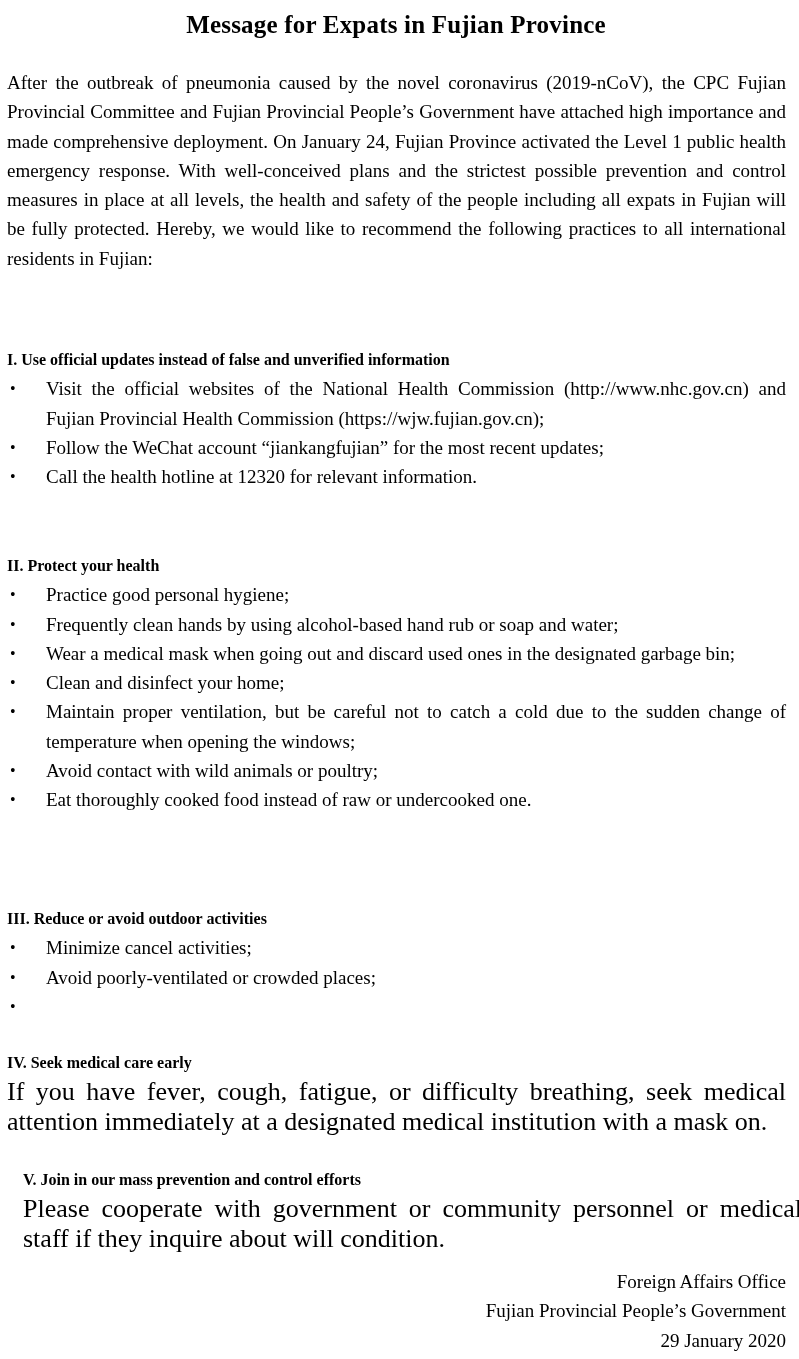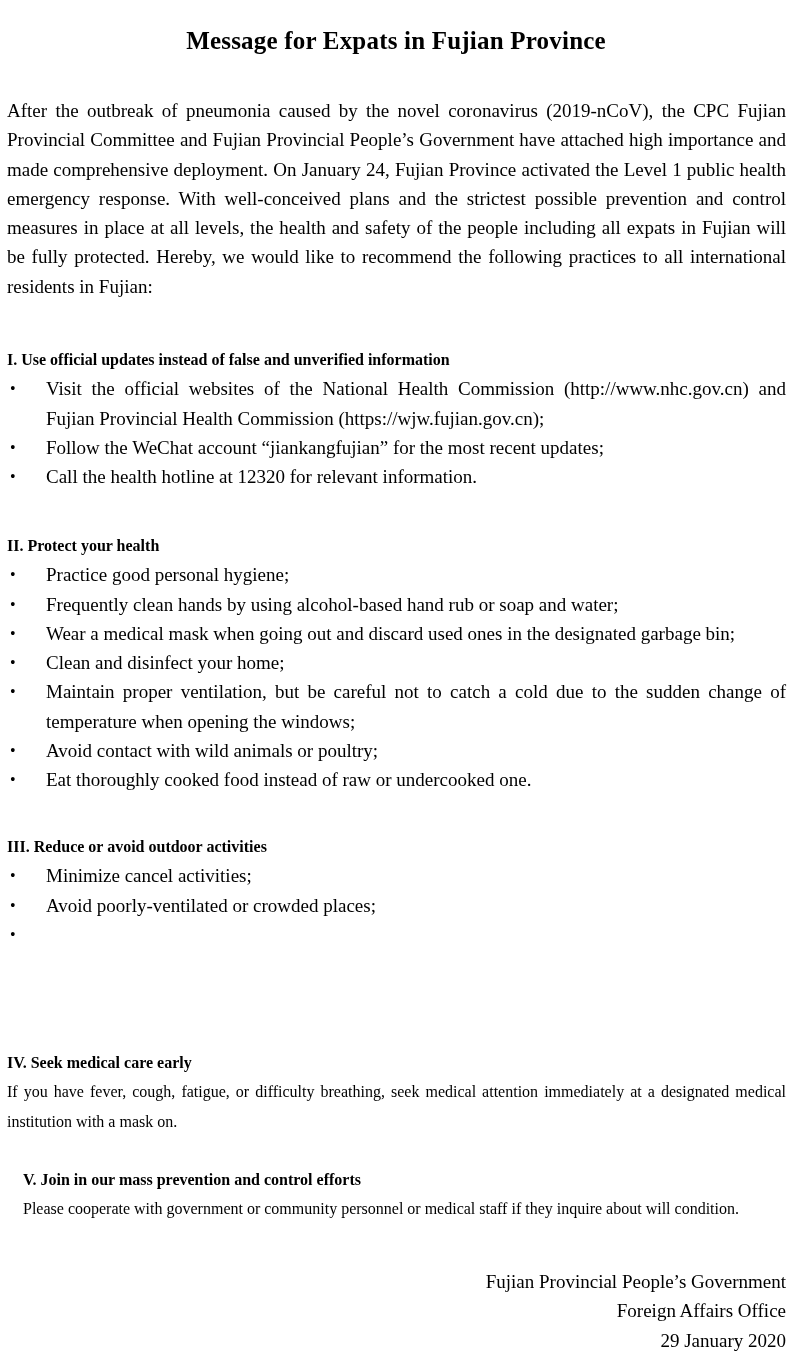--- a/index.html
+++ b/index.html
@@ -24,26 +24,25 @@
     .title {
       position: absolute;
       left: 0;
       top: 8px;
       width: 792px;
       text-align: center;
       font-weight: bold;
       font-size: 25px;
       line-height: 34px;
       letter-spacing: 0.2px;
-      margin-top: 16px;
     }
     .intro {
       position: absolute;
       left: 0;
-      top: 96px;
+      top: 68px;
       width: 779px;
       font-size: 19px;
       line-height: 29.3px;
       text-align: justify;
       text-align-last: left;
       margin: 0;
     }
     .section {
       position: absolute;
       left: 0;
@@ -68,21 +67,21 @@
       text-align: justify;
       text-align-last: left;
     }
     .bullet-item .bullet {
       position: absolute;
       left: 3px;
       top: 0;
       font-size: 16px;
     }
     .para {
-      font-size: 16px;
+      font-size: 26px;
       line-height: 29.3px;
       text-align: justify;
       text-align-last: left;
       margin: 0;
       font-family: Liberation Serif, serif;
     }
     .signature {
       position: absolute;
       right: 13px;
       top: 1267px;
@@ -112,21 +111,21 @@
         <span class="bullet">•</span>
         <span>Follow the WeChat account “jiankangfujian” for the most recent updates;</span>
       </li>
       <li class="bullet-item">
         <span class="bullet">•</span>
         <span>Call the health hotline at 12320 for relevant information.</span>
       </li>
     </ul>
   </div>
 
-  <div class="section" style="top:531px;">
+  <div class="section" style="top:551px;">
     <p class="section-heading">II. Protect your health</p>
     <ul class="bullet-list">
       <li class="bullet-item">
         <span class="bullet">•</span>
         <span>Practice good personal hygiene;</span>
       </li>
       <li class="bullet-item">
         <span class="bullet">•</span>
         <span>Frequently clean hands by using alcohol-based hand rub or soap and water;</span>
       </li>
@@ -146,21 +145,21 @@
         <span class="bullet">•</span>
         <span>Avoid contact with wild animals or poultry;</span>
       </li>
       <li class="bullet-item">
         <span class="bullet">•</span>
         <span>Eat thoroughly cooked food instead of raw or undercooked one.</span>
       </li>
     </ul>
   </div>
 
-  <div class="section" style="top:832px;">
+  <div class="section" style="top:904px;">
     <p class="section-heading">III. Reduce or avoid outdoor activities</p>
     <ul class="bullet-list">
       <li class="bullet-item">
         <span class="bullet">•</span>
         <span>Minimize cancel activities;</span>
       </li>
       <li class="bullet-item">
         <span class="bullet">•</span>
         <span>Avoid poorly-ventilated or crowded places;</span>
       </li>
@@ -176,16 +175,16 @@
   </div>
 
   <div class="section" style="top:1165px;margin-left:16px;">
     <p class="section-heading">V. Join in our mass prevention and control efforts</p>
     <p class="para">Please cooperate with government or community personnel or medical staff if they inquire about will condition.</p>
   </div>
 
 </div>
 
 <div class="signature">
+  <div>Foreign Affairs Office</div>
   <div>Fujian Provincial People’s Government</div>
-  <div>Foreign Affairs Office</div>
   <div>29 January 2020</div>
 </div>
 
 </body></html>

